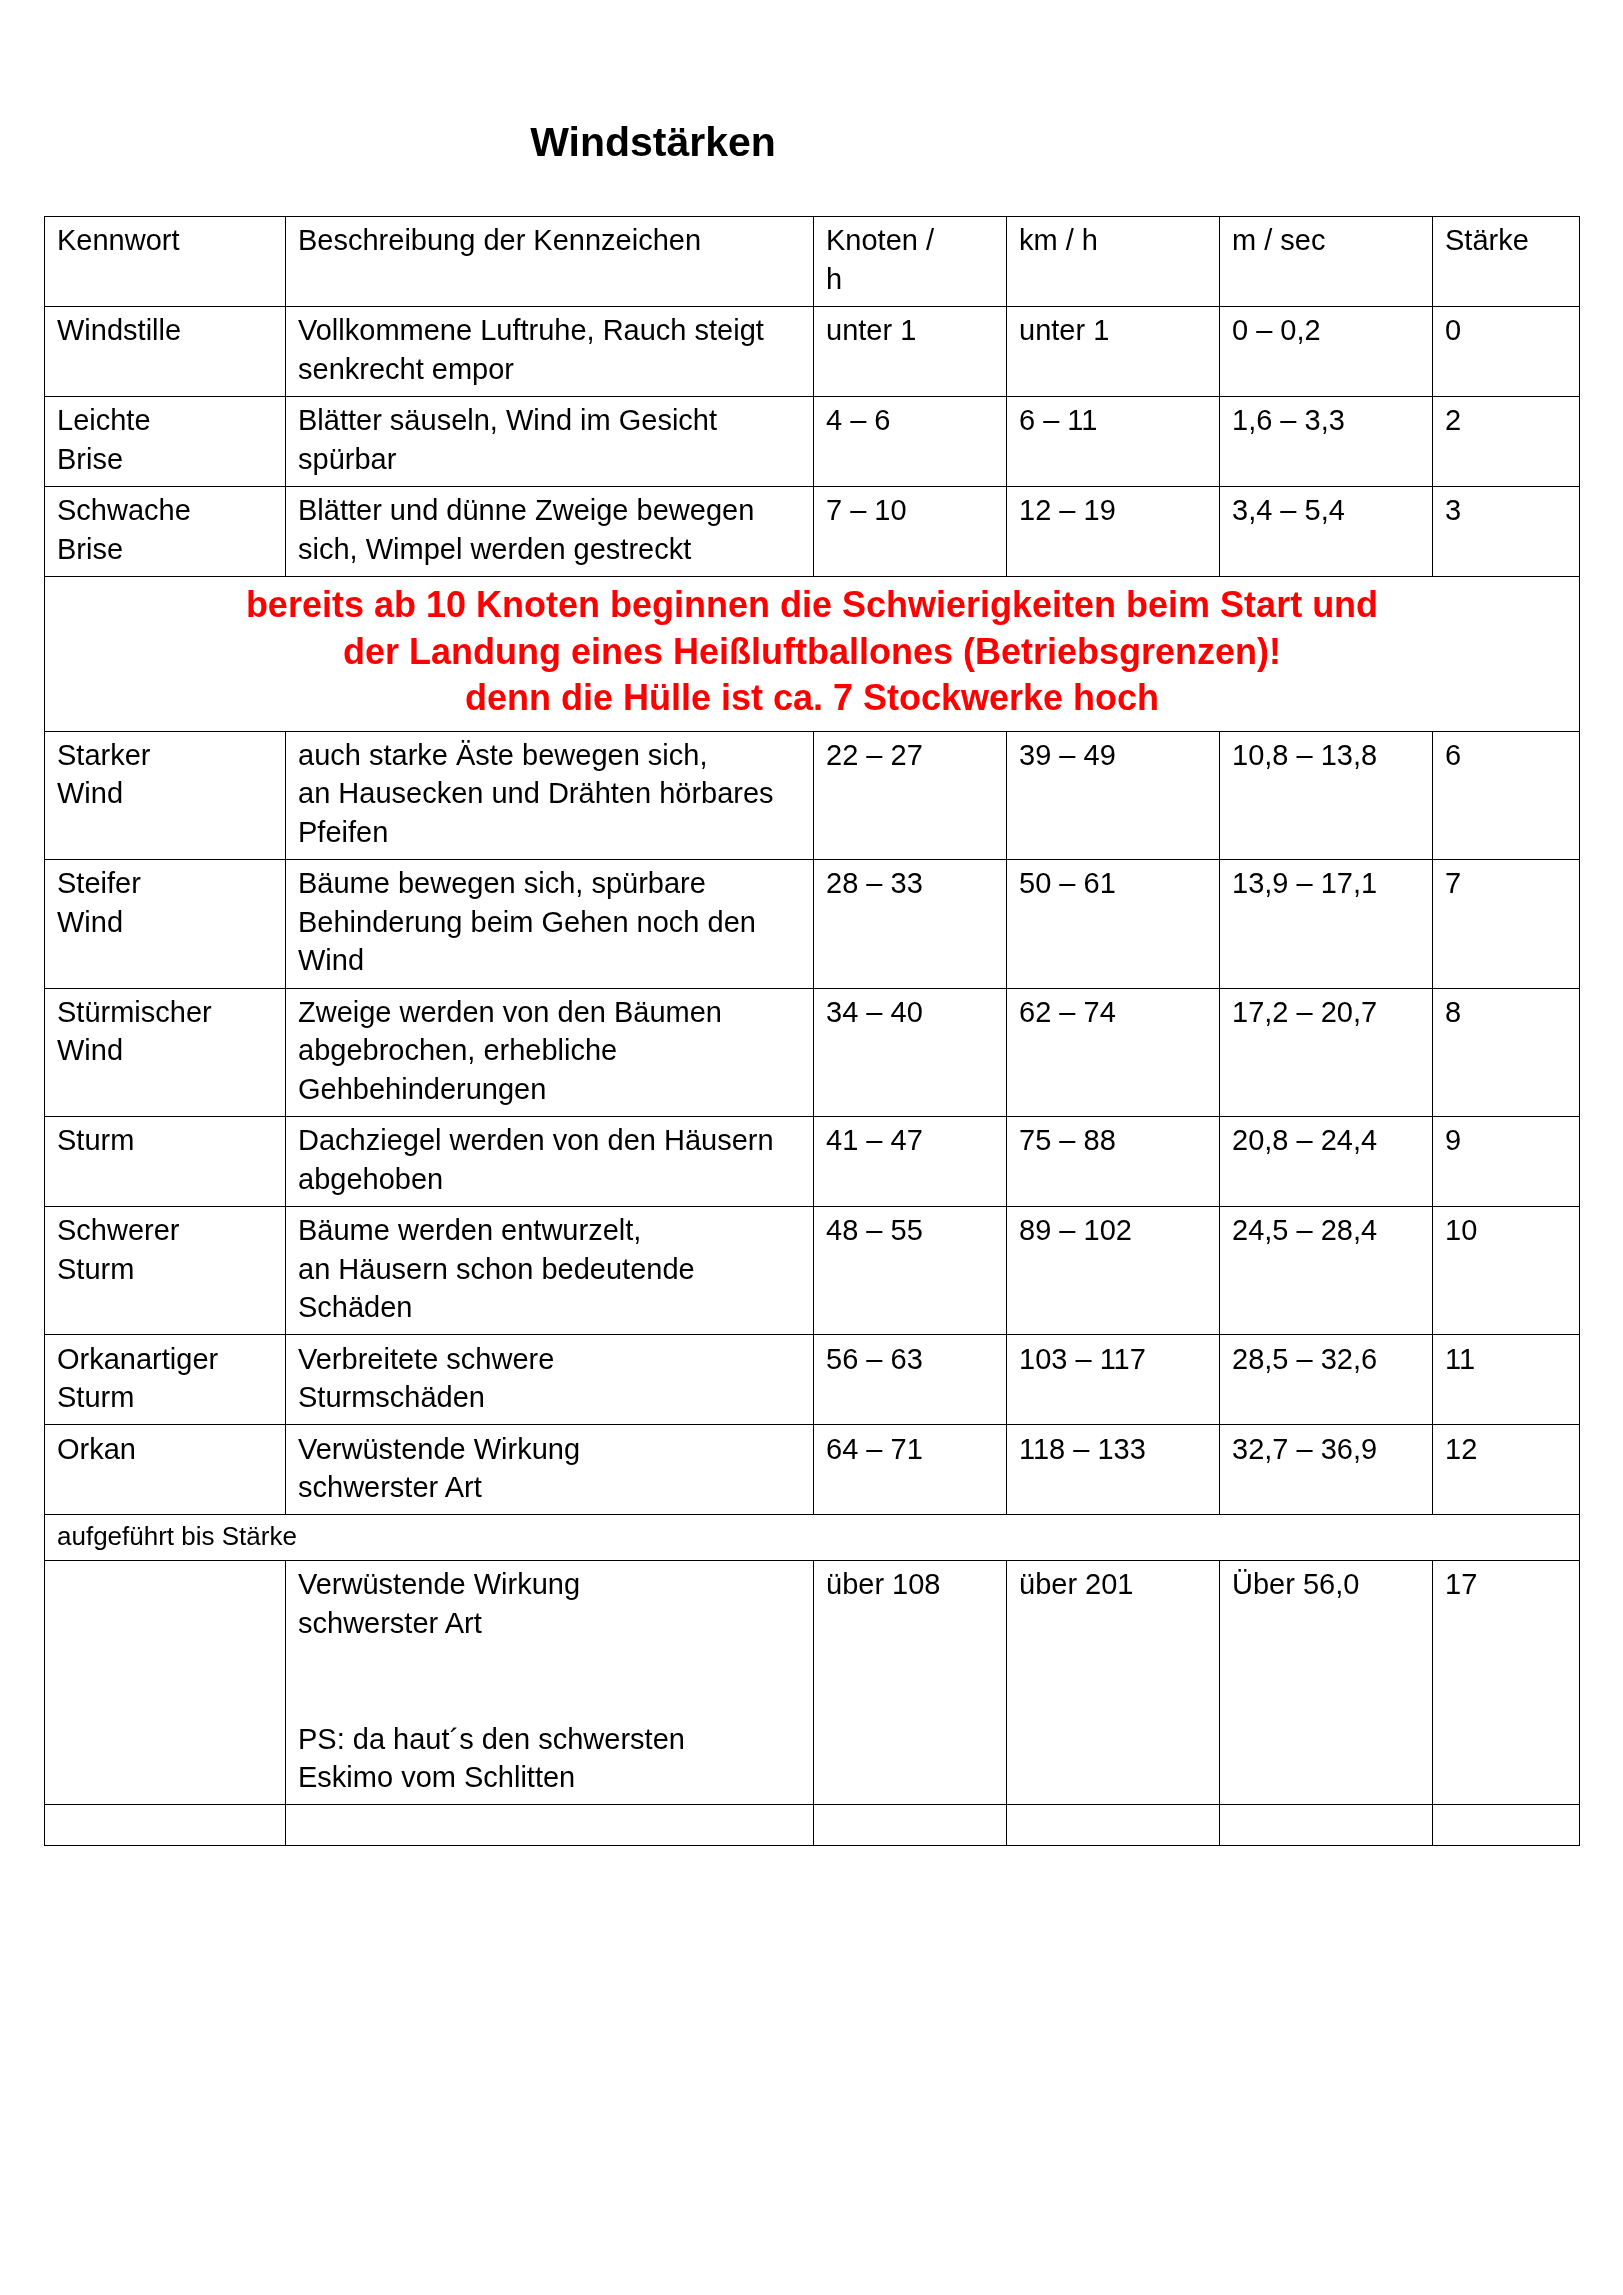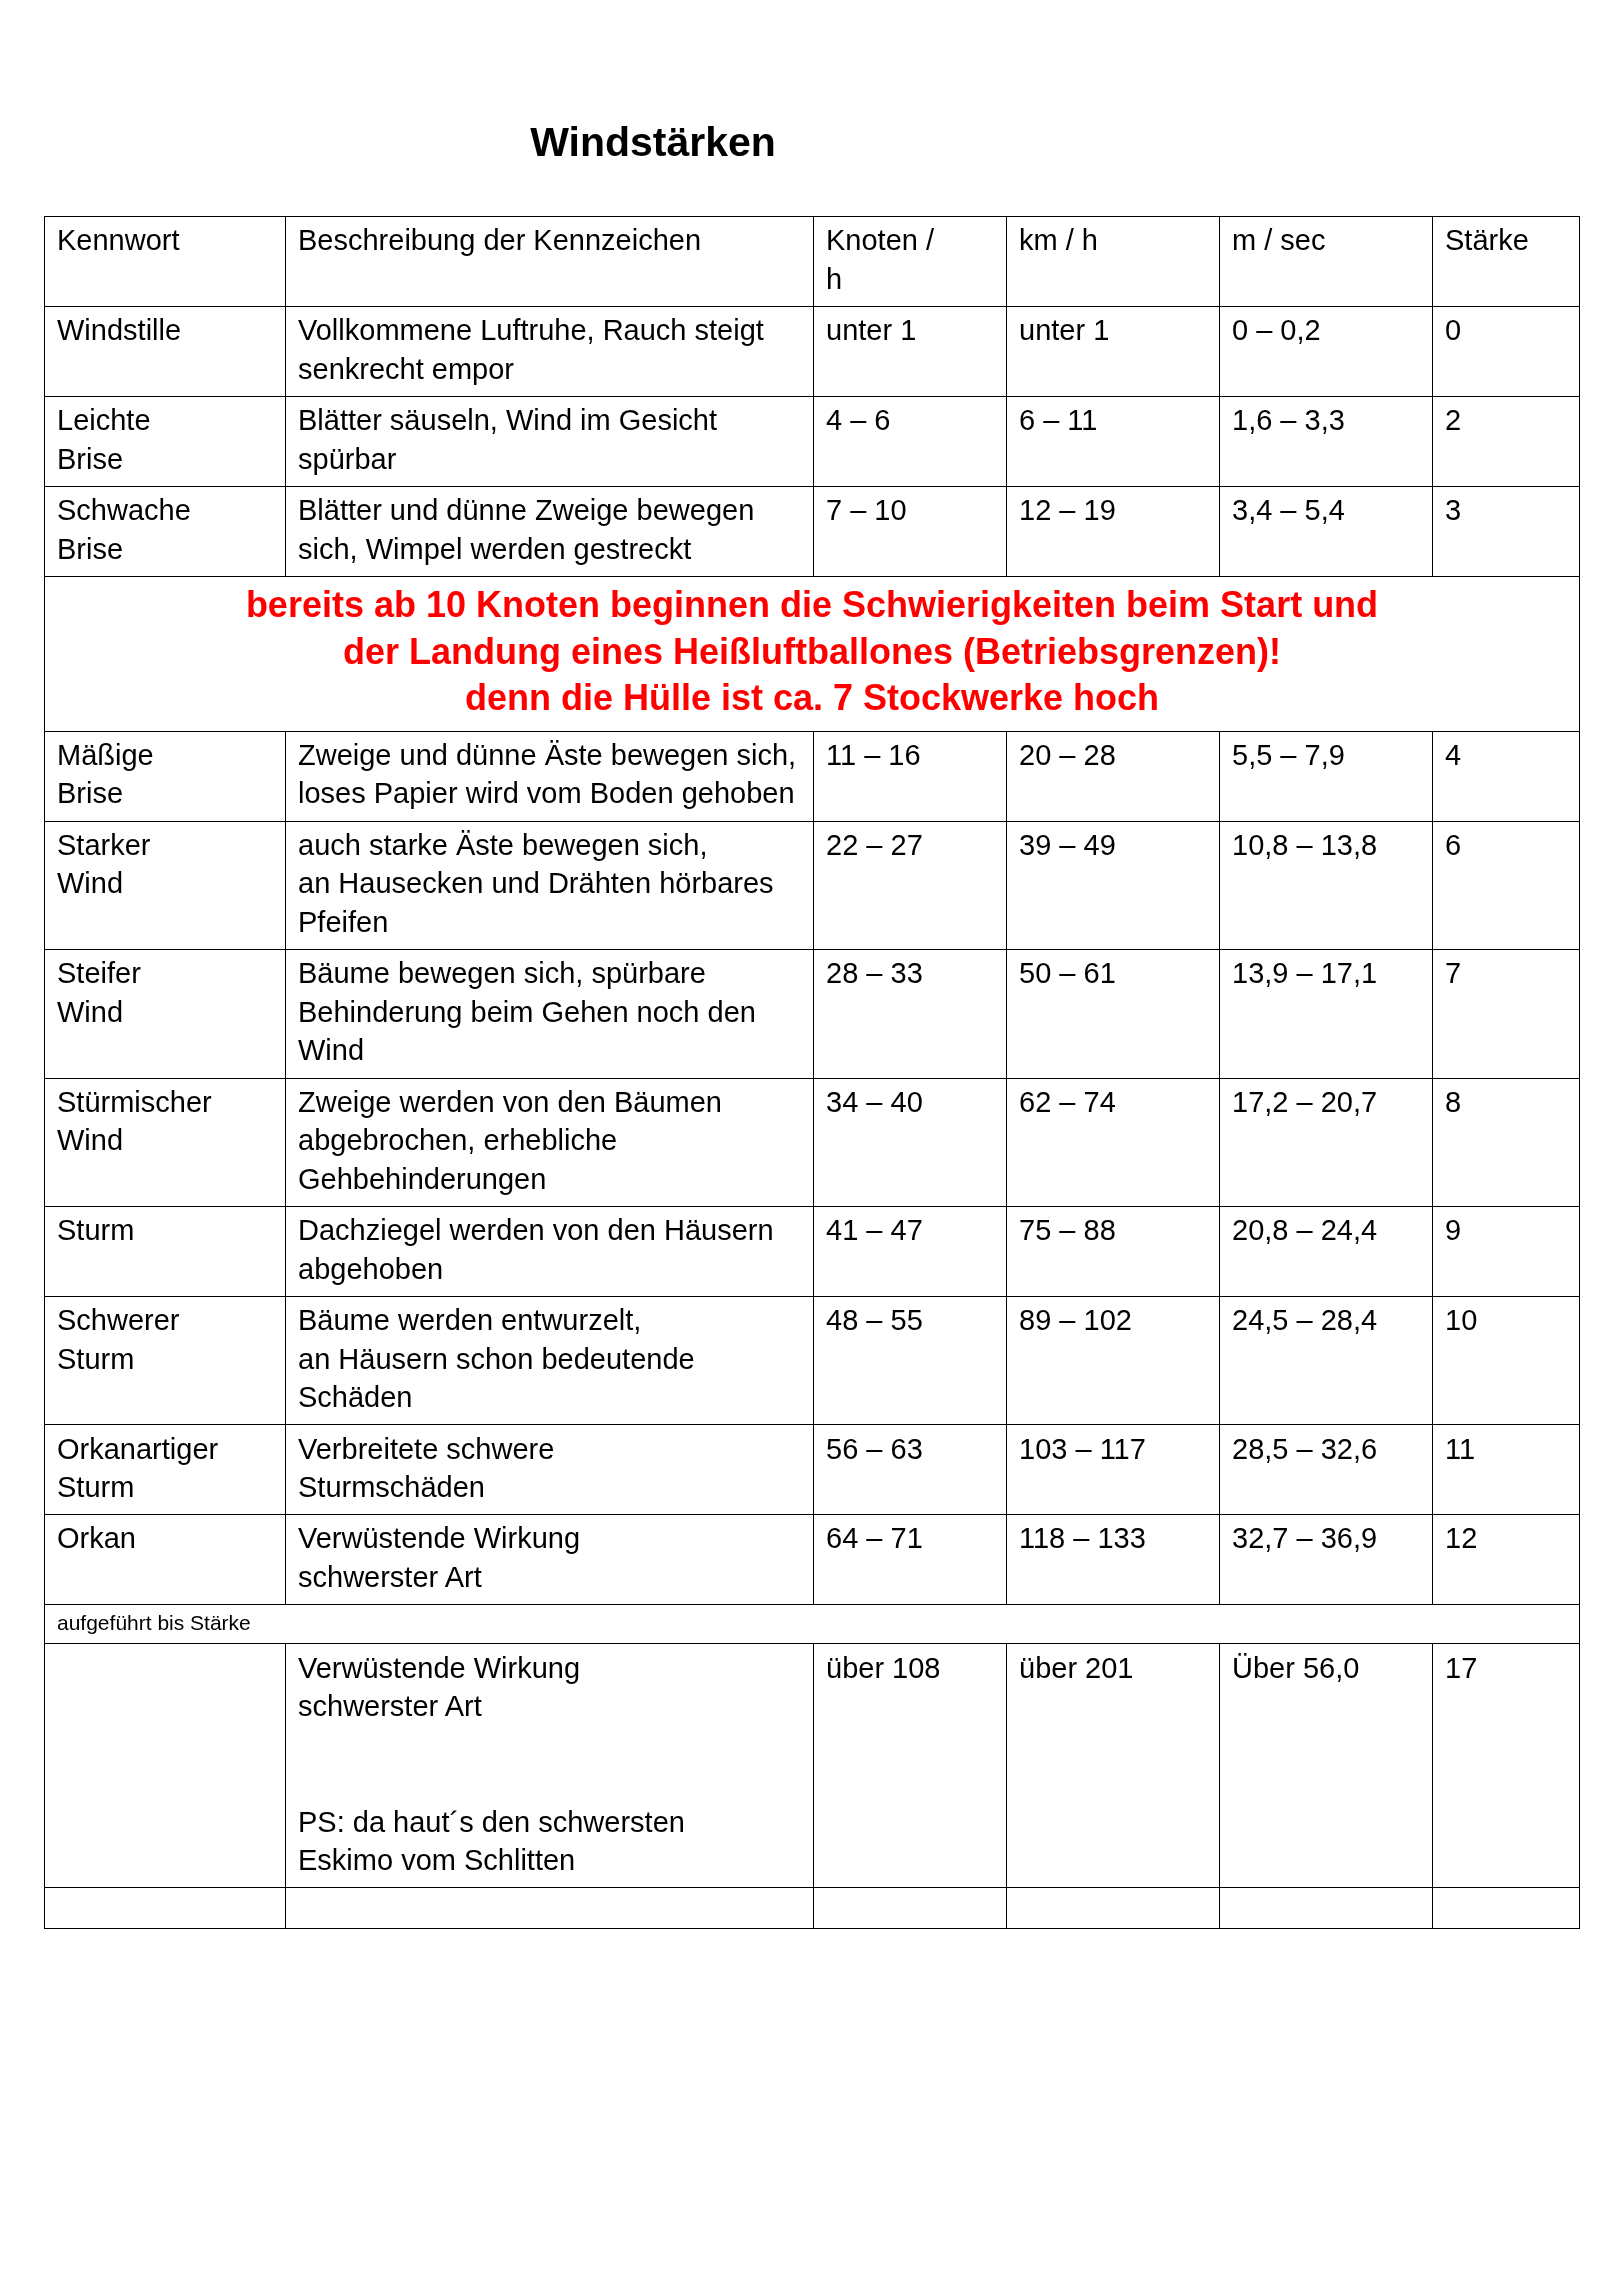--- a/index.html
+++ b/index.html
@@ -48,21 +48,21 @@
   }
   td.banner {
     color: #ff0000;
     font-weight: bold;
     font-size: 36px;
     line-height: 1.3;
     text-align: center;
     padding: 5px 8.5px 8.5px 8.5px;
   }
   td.note {
-    font-size: 21px;
+    font-size: 26px;
     padding: 3.4px 12px 6.8px 12px;
     margin-left: 8px;
   }
   td.empty-cell {
     height: 41px;
     padding: 0;
   }
 </style>
 </head>
 <body>
@@ -115,29 +115,20 @@
           <td>12 – 19</td>
           <td>3,4 – 5,4</td>
           <td>3</td>
         </tr>
         <tr>
           <td colspan="6" class="banner" style="color: rgb(255, 0, 0);">bereits ab 10 Knoten beginnen die Schwierigkeiten beim Start und
 der Landung eines Heißluftballones (Betriebsgrenzen)!
 denn die Hülle ist ca. 7 Stockwerke hoch</td>
         </tr>
         <tr>
-          <td>Mäßige
-Brise</td>
-          <td>Zweige und dünne Äste bewegen sich, loses Papier wird vom Boden gehoben</td>
-          <td>11 – 16</td>
-          <td>20 – 28</td>
-          <td>5,5 – 7,9</td>
-          <td>4</td>
-        </tr>
-        <tr>
           <td>Starker
 Wind</td>
           <td>auch starke Äste bewegen sich,
 an Hausecken und Drähten hörbares Pfeifen</td>
           <td>22 – 27</td>
           <td>39 – 49</td>
           <td>10,8 – 13,8</td>
           <td>6</td>
         </tr>
         <tr>

